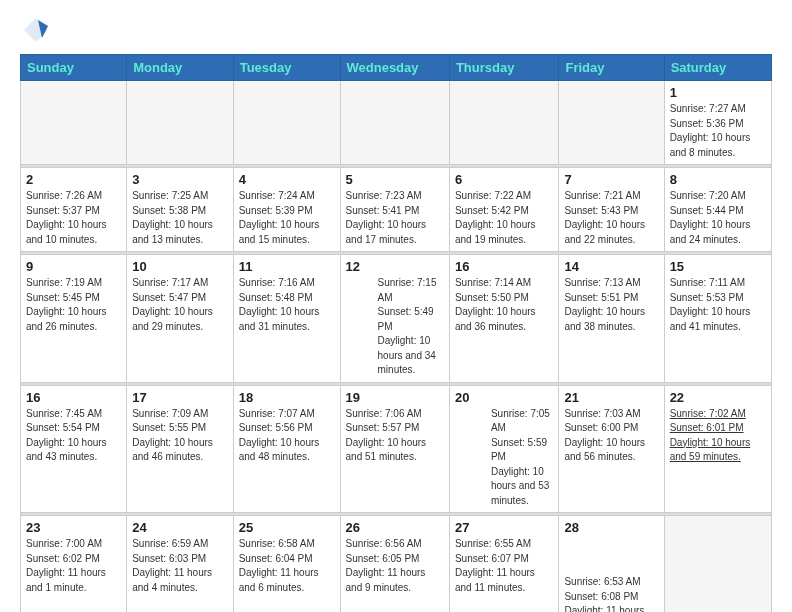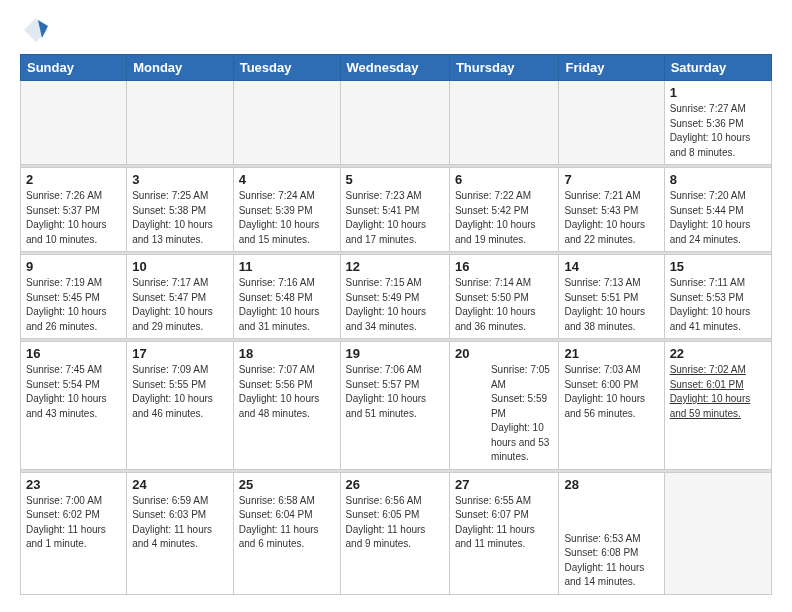--- a/index.html
+++ b/index.html
@@ -52,21 +52,21 @@
       color: #444;
       font-weight: normal;
     }
     .calendar {
       width: 100%;
       border-collapse: collapse;
       border: 1px solid #ccc;
     }
     .calendar th {
       background: #2e6db4;
-      color: #ffffff;
+      color: #5eead4;
       font-size: 13px;
       padding: 5px 6px;
       text-align: left;
       border: 1px solid #2563a0;
       font-weight: bold;
     }
     .calendar td {
       border: 1px solid #ccc;
       vertical-align: top;
       padding: 4px 5px;
@@ -207,21 +207,21 @@
 Daylight: 10 hours and 29 minutes.</div>
           </td>
           <td>
             <span class="day-num">11</span>
             <div class="day-info" style="white-space: pre-line;">Sunrise: 7:16 AM
 Sunset: 5:48 PM
 Daylight: 10 hours and 31 minutes.</div>
           </td>
           <td>
             <span class="day-num">12</span>
-            <div class="day-info" style="white-space: pre-line;">Sunrise: 7:15 AM
+            <div class="day-info" style="white-space: pre-line; margin-left: 32px;">Sunrise: 7:15 AM
 Sunset: 5:49 PM
 Daylight: 10 hours and 34 minutes.</div>
           </td>
           <td>
             <span class="day-num">16</span>
             <div class="day-info" style="white-space: pre-line;">Sunrise: 7:14 AM
 Sunset: 5:50 PM
 Daylight: 10 hours and 36 minutes.</div>
           </td>
           <td>

